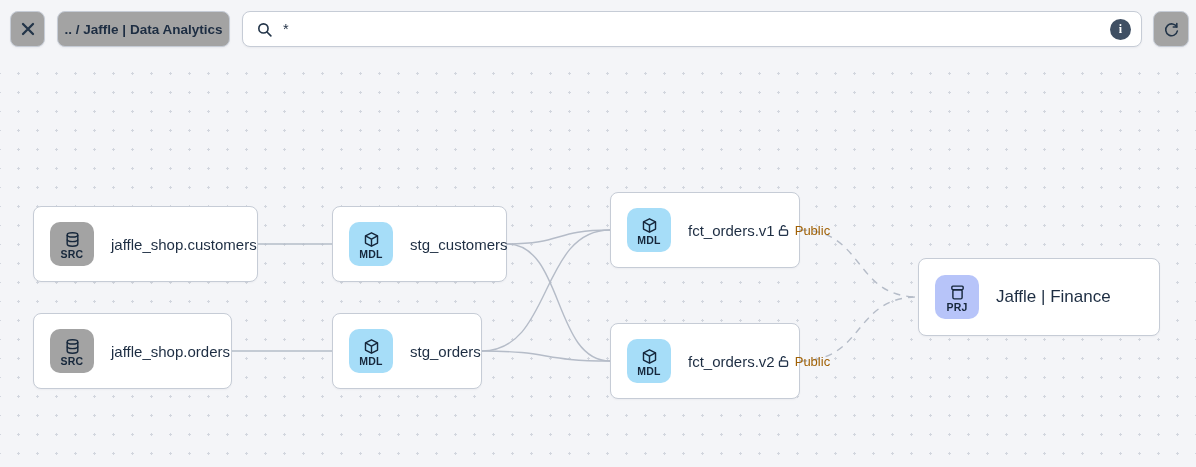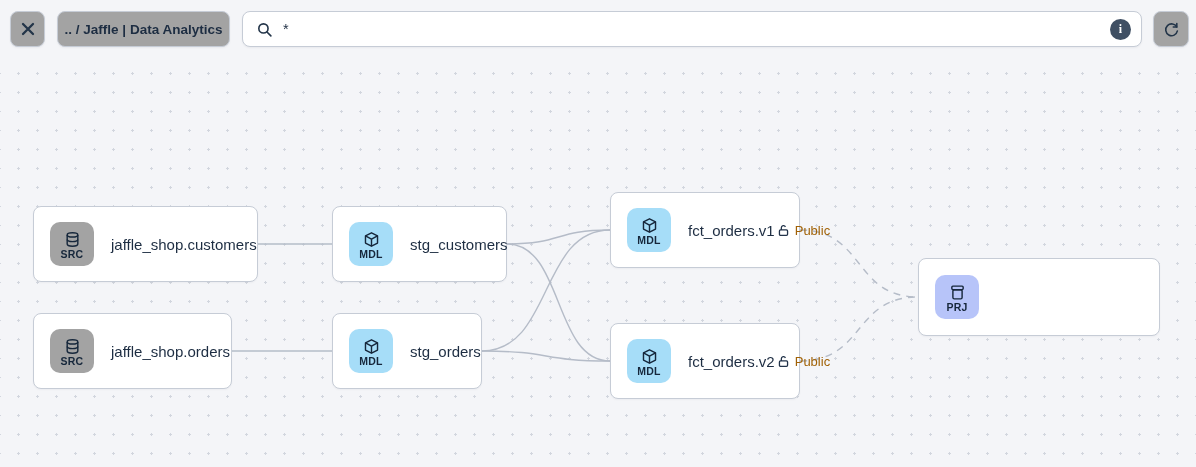--- a/index.html
+++ b/index.html
@@ -226,20 +226,21 @@
     <div class="badge badge-prj">
       <span>
         <svg class="icon-svg" width="17" height="17" viewBox="0 0 24 24" fill="none" stroke="#16273b" stroke-width="2" stroke-linejoin="round">
             <rect x="4" y="3" width="16" height="5" rx="1.5"></rect>
             <rect x="5.5" y="8" width="13" height="13" rx="2"></rect>
           </svg>
       </span>
       <span class="badge-label">PRJ</span>
     </div>
     <div class="node-text">
+      <div class="prj-title">Jaffle | Finance</div>
     </div>
   </div>
 
   <div class="tb-btn" id="close-btn">
     <span>
       <svg class="icon-svg" width="14" height="14" viewBox="0 0 14 14" stroke="#233549" stroke-width="2.3" stroke-linecap="round">
           <path d="M2 2 12 12 M12 2 2 12"></path>
         </svg>
     </span>
   </div>

